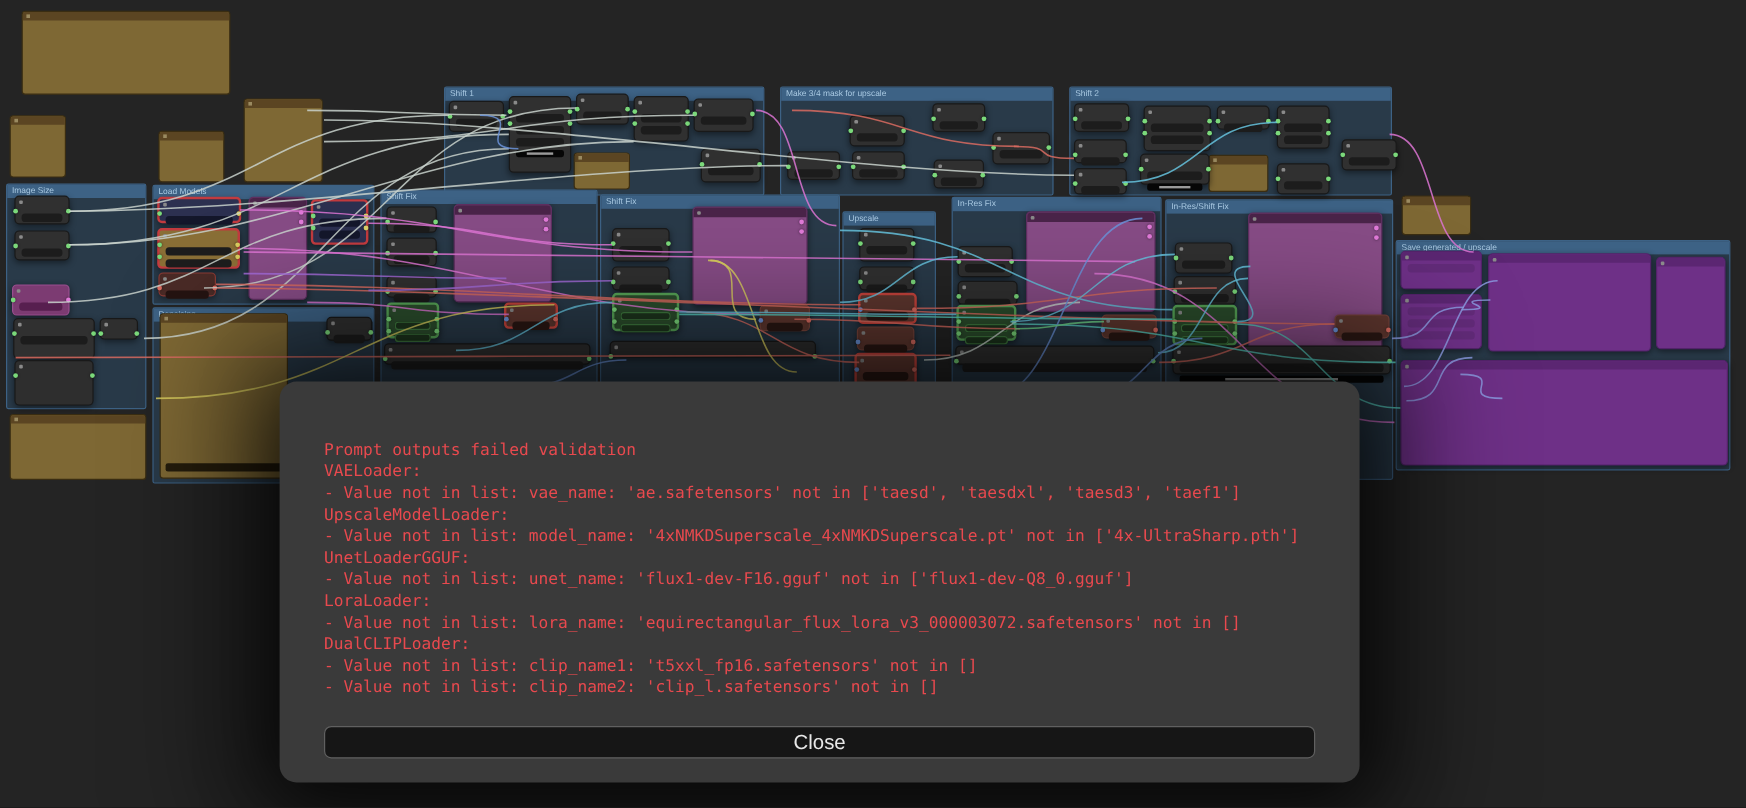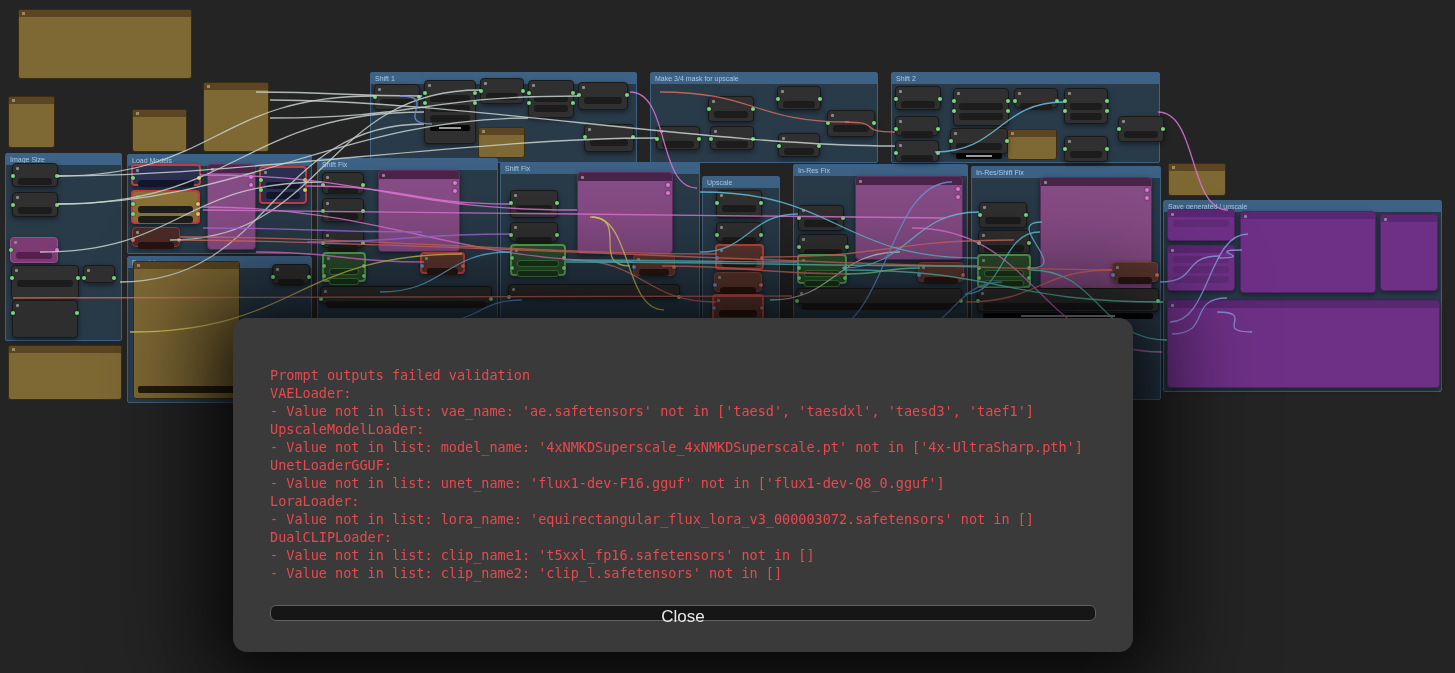--- a/index.html
+++ b/index.html
@@ -49,21 +49,21 @@
   
   .dot{position:absolute;width:4px;height:4px;border-radius:50%;box-shadow:0 0 2px rgba(0,0,0,.6);}
   #wires{position:absolute;left:0;top:0;pointer-events:none;}
   
   .dialog{position:absolute;left:233px;top:318px;width:900px;height:334px;background:#3a3a3a;
           border-radius:14px;z-index:10;
           box-shadow:0 0 90px 45px rgba(0,0,0,0.50),0 12px 60px rgba(0,0,0,0.65);}
   .dlg-text{position:absolute;left:37px;top:48px;right:30px;
             font-family:"DejaVu Sans Mono","Liberation Mono",monospace;
             font-size:13.5px;line-height:18px;white-space:pre;}
-  .close-btn{position:absolute;left:37px;right:37px;top:287px;height:16px;background:#161616;
+  .close-btn{position:absolute;left:37px;right:37px;top:287px;height:27px;background:#161616;
              border:1px solid #606060;border-radius:6px;color:#e8e8e8;font-size:17px;
              font-family:"Liberation Sans",sans-serif;cursor:pointer;display:block;width:826px;}
 </style>
 </head>
 <body>
 
 <div id="app">
   <div id="graph">
       <div class="group" style="left: 370px; top: 72px; width: 267px; height: 91px;">
         <div class="ghdr">Shift 1</div>

